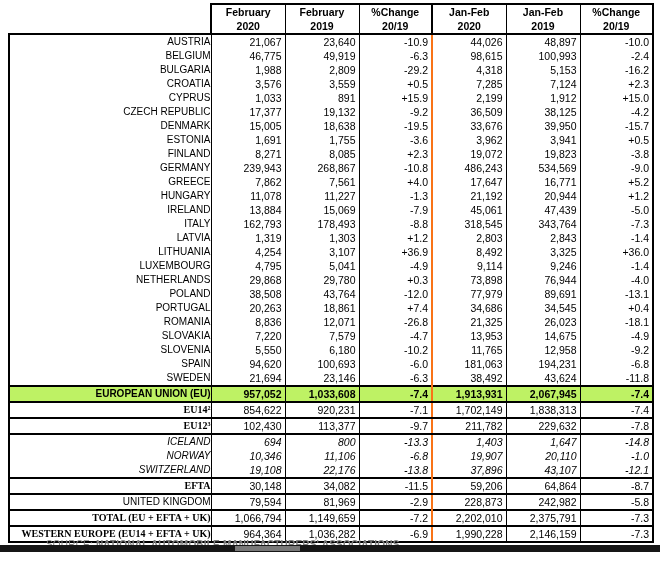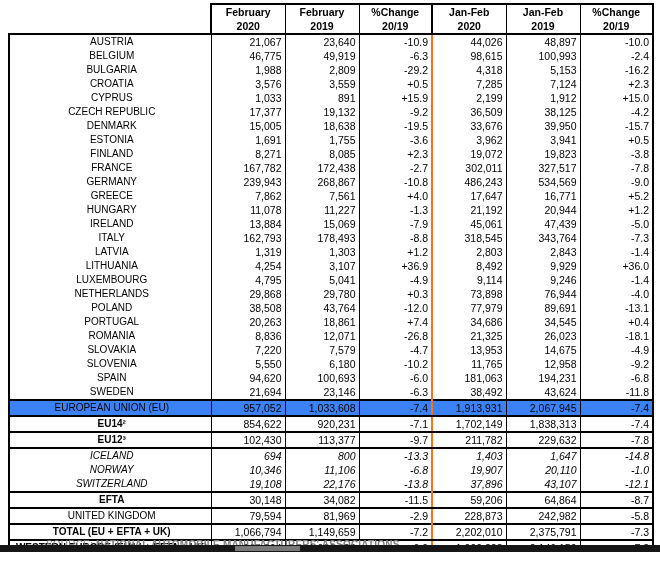--- a/index.html
+++ b/index.html
@@ -28,45 +28,45 @@
     height:27px; line-height:13px;
     border-top:2px solid #000;
     border-bottom:2px solid #000;
     border-left:1px solid #000;
     font-size:10.5px;
   }
   th.h.gsep { border-left:2px solid #000; }
   th.h.lastcol { border-right:2px solid #000; }
 
   tbody td.lbl {
-    text-align:center; padding-left:3px;
+    text-align:right; padding-left:3px;
     border-left:2px solid #000;
     font-size:10px;
   }
   tbody td.v {
     text-align:right; padding-right:3px;
     border-left:1px solid #000;
   }
   tbody td.v.gsep { border-left:2px solid #f97316; }
   tbody td.v.lastcol { border-right:2px solid #000; }
 
   tbody tr.rfirst td { border-top:2px solid #000; }
   tbody tr.rlast td { border-bottom:2px solid #000;margin-left:24px; }
 
   tbody tr.eu td {
-    font-weight:normal;
-    background:#3b82f6;
+    font-weight:bold;
+    background:#bef264;
     border-top:2px solid #000;
     border-bottom:2px solid #000;
   }
   tbody tr.sub td {
     border-top:2px solid #000;
     border-bottom:2px solid #000;
   }
-  tbody tr.sub td.lbl { font-weight:bold; }
+  tbody tr.sub td.lbl { font-weight:bold;font-family:Liberation Serif, serif; }
   tbody tr.italic td { font-style:italic;margin-top:20px; }
 
   .source {
     position:absolute; left:10px; top:539px;
     font-size:10px; color:#7f7f7f; letter-spacing:0.2px;padding-left:36px;
   }
   .source .bold { font-weight:bold; }
   .footnotes {
     position:absolute; left:0; top:550px; width:660px;
     font-size:8.5px; font-style:italic; color:#8a8a8a;
@@ -202,29 +202,20 @@
         <tr class="normal">
           <td class="lbl">FINLAND</td>
           <td class="v">8,271</td>
           <td class="v">8,085</td>
           <td class="v">+2.3</td>
           <td class="v gsep">19,072</td>
           <td class="v">19,823</td>
           <td class="v lastcol">-3.8</td>
         </tr>
         <tr class="normal">
-          <td class="lbl">FRANCE</td>
-          <td class="v">167,782</td>
-          <td class="v">172,438</td>
-          <td class="v">-2.7</td>
-          <td class="v gsep">302,011</td>
-          <td class="v">327,517</td>
-          <td class="v lastcol">-7.8</td>
-        </tr>
-        <tr class="normal">
           <td class="lbl">GERMANY</td>
           <td class="v">239,943</td>
           <td class="v">268,867</td>
           <td class="v">-10.8</td>
           <td class="v gsep">486,243</td>
           <td class="v">534,569</td>
           <td class="v lastcol">-9.0</td>
         </tr>
         <tr class="normal">
           <td class="lbl">GREECE</td>
@@ -270,21 +261,21 @@
           <td class="v gsep">2,803</td>
           <td class="v">2,843</td>
           <td class="v lastcol">-1.4</td>
         </tr>
         <tr class="normal">
           <td class="lbl">LITHUANIA</td>
           <td class="v">4,254</td>
           <td class="v">3,107</td>
           <td class="v">+36.9</td>
           <td class="v gsep">8,492</td>
-          <td class="v">9,929</td>
+          <td class="v">3,325</td>
           <td class="v lastcol">+36.0</td>
         </tr>
         <tr class="normal">
           <td class="lbl">LUXEMBOURG</td>
           <td class="v">4,795</td>
           <td class="v">5,041</td>
           <td class="v">-4.9</td>
           <td class="v gsep">9,114</td>
           <td class="v">9,246</td>
           <td class="v lastcol">-1.4</td>

